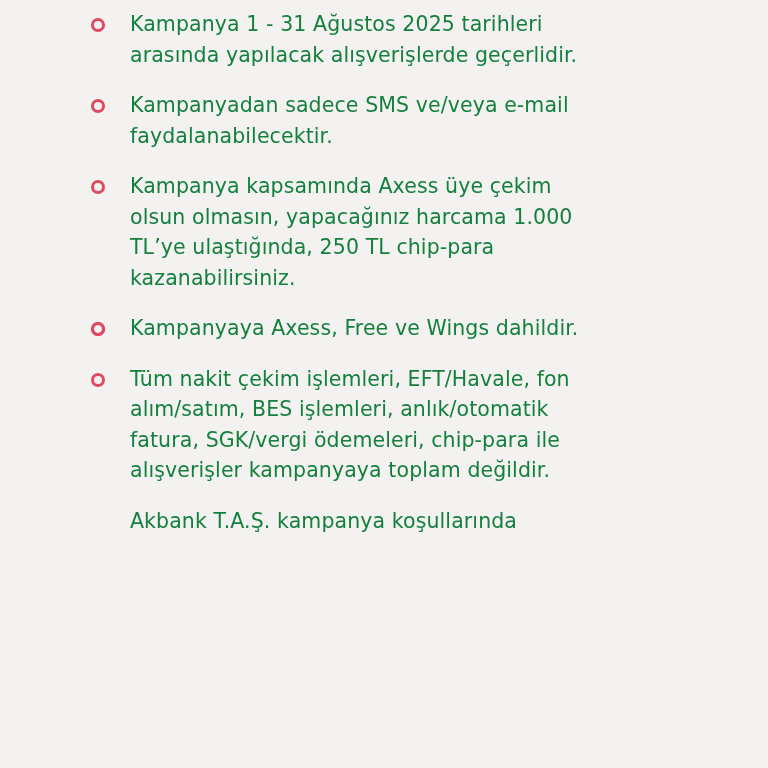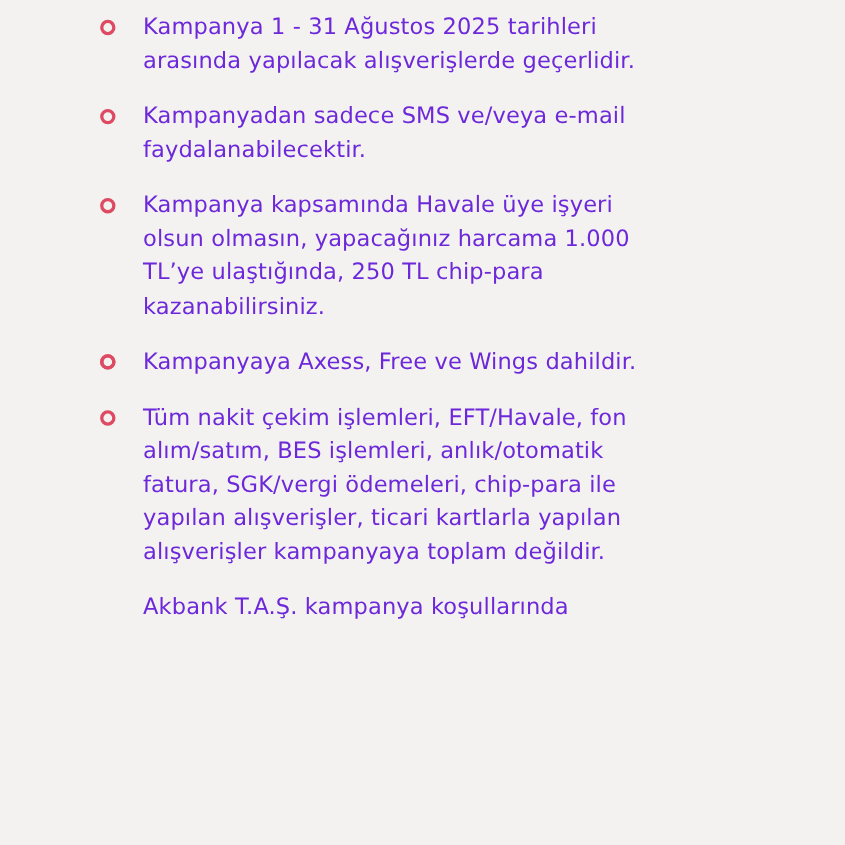--- a/index.html
+++ b/index.html
@@ -29,21 +29,21 @@
       top: 9px;
       width: 540px;
     }
     .term-item {
       position: relative;
       padding-left: 42px;
       font-size: 20.5px;
       line-height: 30.5px;
       letter-spacing: 0.1px;
       margin-bottom: 20px;
-      color: #6d28d9;
+      color: #15803d;
     }
     .bullet {
       position: absolute;
       left: 3px;
       top: 9px;
       width: 8px;
       height: 8px;
       border: 3px solid #dd4a62;
       border-radius: 50%;
       box-sizing: content-box;
@@ -63,37 +63,36 @@
         <span class="term-text">Kampanya 1 - 31 Ağustos 2025 tarihleri</span>
         <span class="term-text">arasında yapılacak alışverişlerde geçerlidir.</span>
       </li>
       <li class="term-item">
         <span class="bullet" style="border-color: rgb(221, 74, 98);"></span>
         <span class="term-text">Kampanyadan sadece SMS ve/veya e-mail</span>
         <span class="term-text">faydalanabilecektir.</span>
       </li>
       <li class="term-item">
         <span class="bullet" style="border-color: rgb(221, 74, 98);"></span>
-        <span class="term-text">Kampanya kapsamında Havale üye işyeri</span>
+        <span class="term-text">Kampanya kapsamında Axess üye çekim</span>
         <span class="term-text">olsun olmasın, yapacağınız harcama 1.000</span>
         <span class="term-text">TL’ye ulaştığında, 250 TL chip-para</span>
         <span class="term-text">kazanabilirsiniz.</span>
       </li>
       <li class="term-item">
         <span class="bullet" style="border-color: rgb(221, 74, 98);"></span>
       </li>
       <li class="term-item">
         <span class="bullet" style="border-color: rgb(221, 74, 98);"></span>
         <span class="term-text">Kampanyaya Axess, Free ve Wings dahildir.</span>
       </li>
       <li class="term-item">
         <span class="bullet" style="border-color: rgb(221, 74, 98);"></span>
         <span class="term-text">Tüm nakit çekim işlemleri, EFT/Havale, fon</span>
         <span class="term-text">alım/satım, BES işlemleri, anlık/otomatik</span>
         <span class="term-text">fatura, SGK/vergi ödemeleri, chip-para ile</span>
-        <span class="term-text">yapılan alışverişler, ticari kartlarla yapılan</span>
         <span class="term-text">alışverişler kampanyaya toplam değildir.</span>
       </li>
       <li class="term-item">
         <span class="term-text">Akbank T.A.Ş. kampanya koşullarında</span>
       </li>
     </ul>
 </div>
 
 </body></html>

